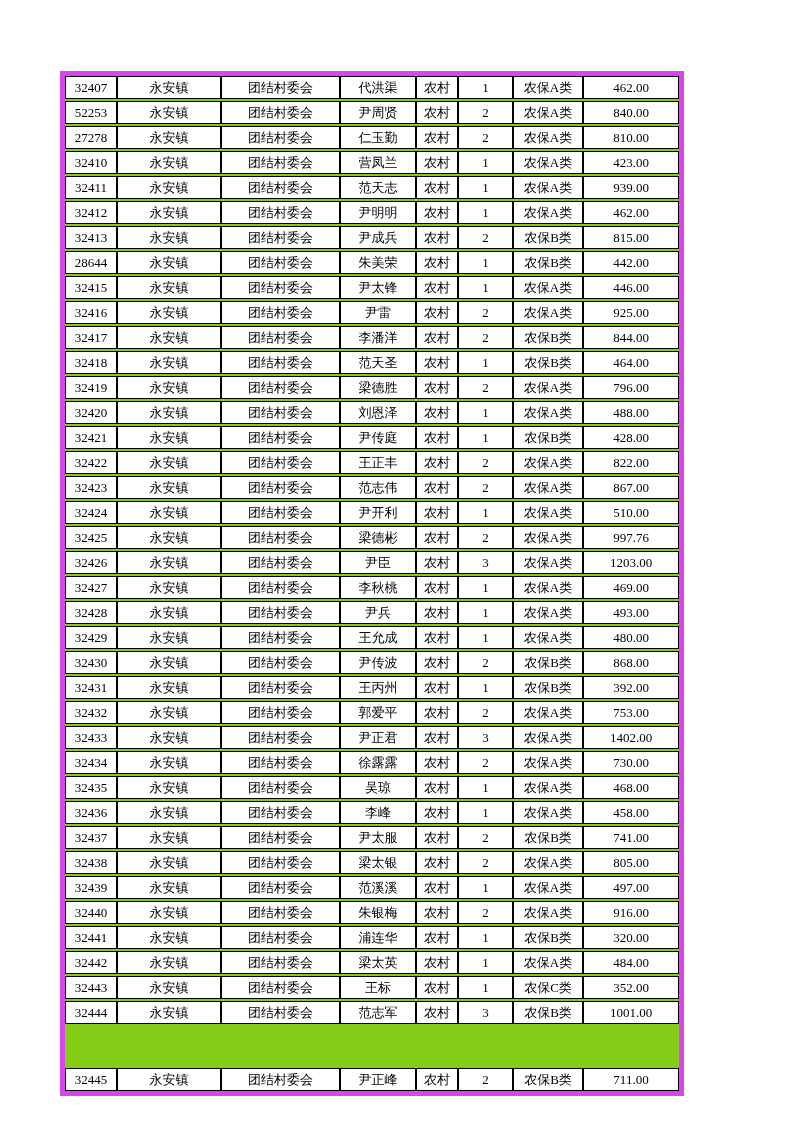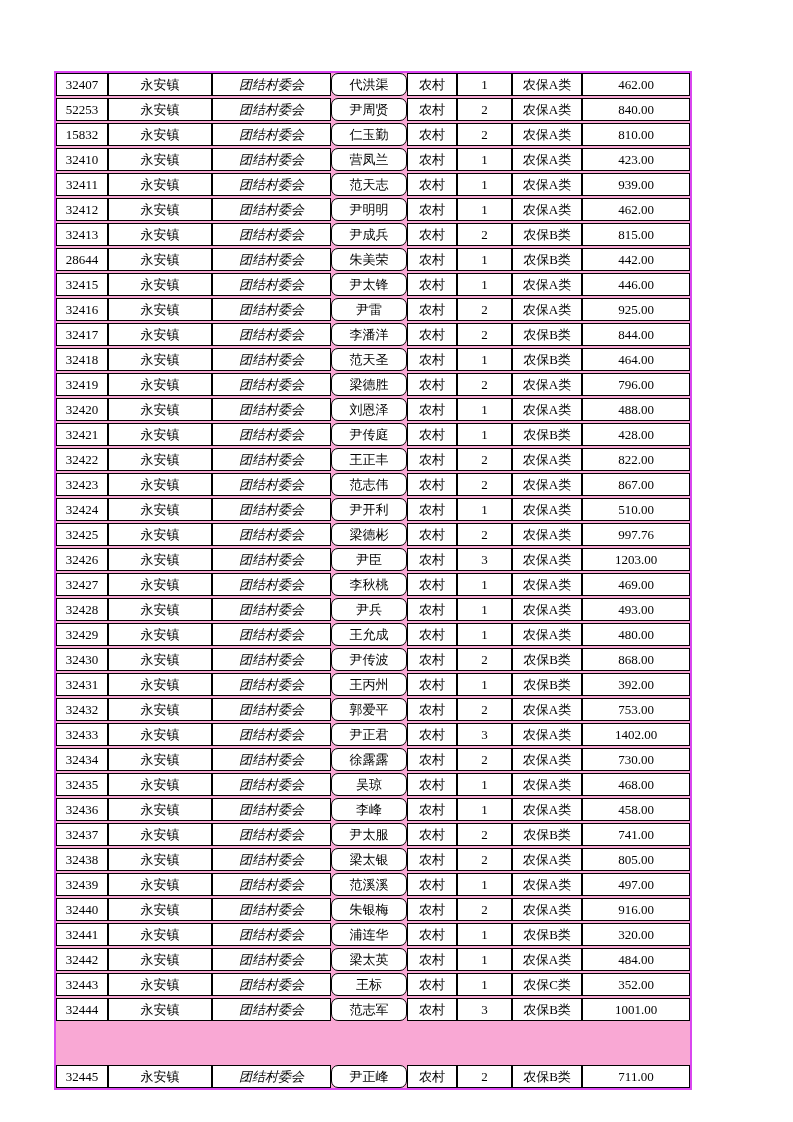--- a/index.html
+++ b/index.html
@@ -11,24 +11,24 @@
     position: relative;
     width: 793px;
     height: 1122px;
     background: #ffffff;
     font-family: "Liberation Serif", "DejaVu Serif", serif;
     color: #000000;
     overflow: hidden;
   }
   .table-wrap {
     position: absolute;
-    left: 54px;
+    left: 60px;
     top: 71px;
-    border: 2px solid #d946ef;
-    background: #f9a8d4;
+    border: 5px solid #d946ef;
+    background: #84cc16;
   }
   .trow {
     display: flex;
     margin-bottom: 2px;
   }
   .trow:last-child {
     margin-bottom: 0;
     margin-top: 44px;
   }
   .cell {
@@ -37,26 +37,26 @@
     height: 23px;
     line-height: 21px;
     font-size: 13px;
     text-align: center;
     white-space: nowrap;
     overflow: hidden;
     background: #ffffff;
   }
   .c-id       { width: 52px;  }
   .c-town     { width: 104px; }
-  .c-village  { width: 119px; font-style: italic; }
-  .c-name     { width: 76px; border-radius: 7px;  }
-  .c-restype  { width: 50px;  }
+  .c-village  { width: 119px; }
+  .c-name     { width: 76px;  }
+  .c-restype  { width: 42px;  }
   .c-count    { width: 55px;  }
   .c-instype  { width: 70px;  }
-  .c-amount   { width: 108px; }
+  .c-amount   { width: 96px; }
 </style>
 </head>
 <body>
 
 <div class="page">
   <div class="table-wrap" id="table-body">
   <div class="trow">
     <div class="cell c-id">32407</div>
     <div class="cell c-town">永安镇</div>
     <div class="cell c-village">团结村委会</div>
@@ -72,21 +72,21 @@
     <div class="cell c-town">永安镇</div>
     <div class="cell c-village">团结村委会</div>
     <div class="cell c-name">尹周贤</div>
     <div class="cell c-restype">农村</div>
     <div class="cell c-count">2</div>
     <div class="cell c-instype">农保A类</div>
     <div class="cell c-amount">840.00</div>
   </div>
 
   <div class="trow">
-    <div class="cell c-id">15832</div>
+    <div class="cell c-id">27278</div>
     <div class="cell c-town">永安镇</div>
     <div class="cell c-village">团结村委会</div>
     <div class="cell c-name">仁玉勤</div>
     <div class="cell c-restype">农村</div>
     <div class="cell c-count">2</div>
     <div class="cell c-instype">农保A类</div>
     <div class="cell c-amount">810.00</div>
   </div>
 
   <div class="trow">

